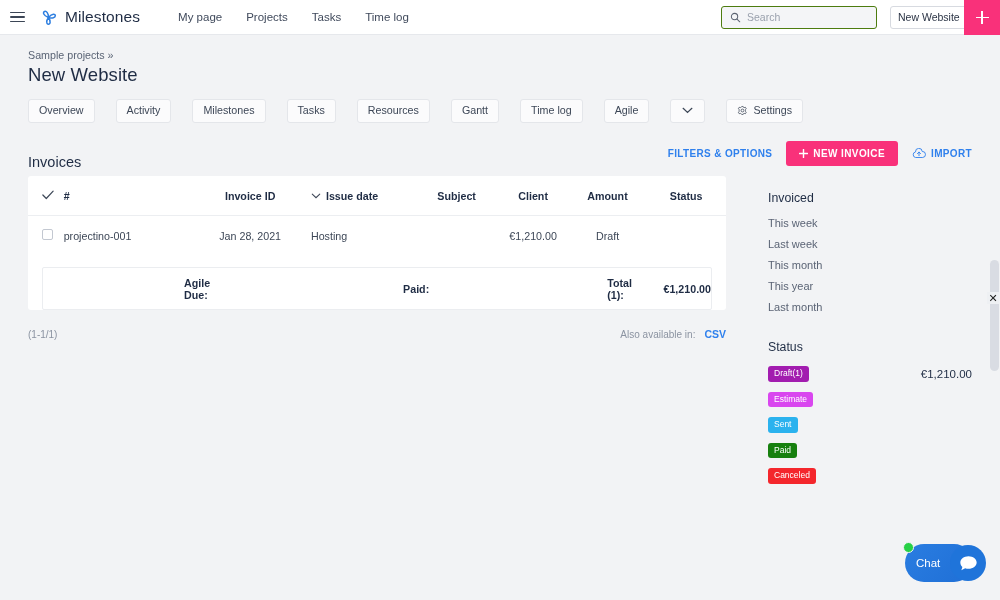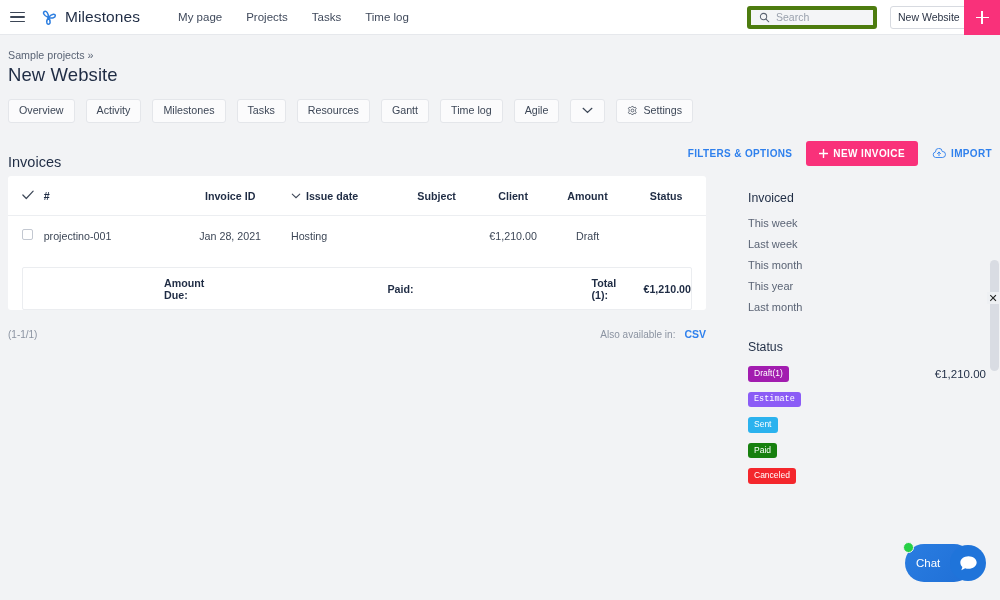--- a/index.html
+++ b/index.html
@@ -35,22 +35,22 @@
   .brand-name { font-size: 15.5px; color: #1f2c44; letter-spacing: .1px; }
 
   .mainnav { display: flex; align-items: center; gap: 0px; margin-left: 26px; }
   .mainnav a {
     font-size: 11.5px; color: #404a5c; text-decoration: none;
     padding: 4px 12px; white-space: nowrap;
   }
 
   .topright { margin-left: auto; display: flex; align-items: center; gap: 13px; }
   .search {
-    width: 130px; height: 23px;
-    background: #f4f5f7; border: 4px solid #4d7c0f; border-radius: 3px;
+    width: 156px; height: 23px;
+    background: #f4f5f7; border: 1px solid #4d7c0f; border-radius: 3px;
     display: flex; align-items: center; gap: 6px; padding: 0 8px;
   }
   .search svg { flex: 0 0 auto; }
   .search input {
     border: 0; outline: 0; background: transparent;
     font-family: inherit; font-size: 10.5px; color: #6b7383; width: 100%;
   }
   .search input::placeholder { color: #9aa1ad; }
 
   .projselect {
@@ -69,25 +69,25 @@
     display: flex; align-items: center; justify-content: center;
     cursor: pointer;
   }
   .addbtn::before, .addbtn::after {
     content: ""; position: absolute; background: #fff;
   }
   .addbtn::before { width: 13px; height: 1.8px; }
   .addbtn::after  { width: 1.8px; height: 13px; }
 
   
-  .page { padding: 0 8px; }
+  .page { padding: 0 28px; }
   .crumb { font-size: 10.7px; color: #5a6475; margin-top: 14px; }
   .ptitle { font-size: 18.5px; font-weight: normal; color: #1f2c44; margin-top: 3px; letter-spacing: .1px; }
 
-  .tabs { display: flex; align-items: center; gap: 11px; margin-top: 13px; flex-wrap: nowrap; }
+  .tabs { display: flex; align-items: center; gap: 21px; margin-top: 13px; flex-wrap: nowrap; }
   .tab {
     background: #fbfbfc; border: 1px solid #e4e6ea; border-radius: 3px;
     font-size: 10.7px; color: #3d4757; padding: 4px 10px 5px;
     white-space: nowrap; cursor: pointer; line-height: 1.25;
   }
   .tab.icon-tab { display: flex; align-items: center; gap: 5px; }
   .tab.more { padding: 4px 11px 5px; }
 
   
   .sechead { display: flex; align-items: center; margin-top: 17px; height: 27px; }
@@ -339,21 +339,21 @@
               <td class="c-date">Hosting</td>
               <td class="c-subj"></td>
               <td class="c-client v-amount">€1,210.00</td>
               <td class="c-amount v-status">Draft</td>
               <td class="c-status"></td>
             </tr>
           </tbody>
         </table>
 
         <div class="totalbox">
-          <span class="lbl t-due">Amount Due:</span>
+          <span class="lbl t-due">Agile Due:</span>
           <span class="lbl t-paid">Paid:</span>
           <span class="lbl t-total">Total (1):</span>
           <span class="t-val">€1,210.00</span>
         </div>
       </div>
 
       <div class="tablefoot">
         <span>(1-1/1)</span>
         <span class="right">
           <span>Also available in:</span>
@@ -372,21 +372,21 @@
 
       <div class="side-gap"></div>
 
       <div class="side-h">Status</div>
 
       <div class="statrow">
         <span class="badge" id="b0" style="background: #a21caf;">Draft(1)</span>
         <span class="statval">€1,210.00</span>
       </div>
       <div class="statrow">
-        <span class="badge" id="b1" style="background: #8b5cf6; font-family: Liberation Mono, monospace;">Estimate</span>
+        <span class="badge" id="b1" style="background: #d946ef;">Estimate</span>
         <span class="statval"></span>
       </div>
       <div class="statrow">
         <span class="badge" id="b2" style="background: rgb(43, 178, 238);">Sent</span>
         <span class="statval"></span>
       </div>
       <div class="statrow">
         <span class="badge" id="b3" style="background: rgb(23, 128, 15);">Paid</span>
         <span class="statval"></span>
       </div>

